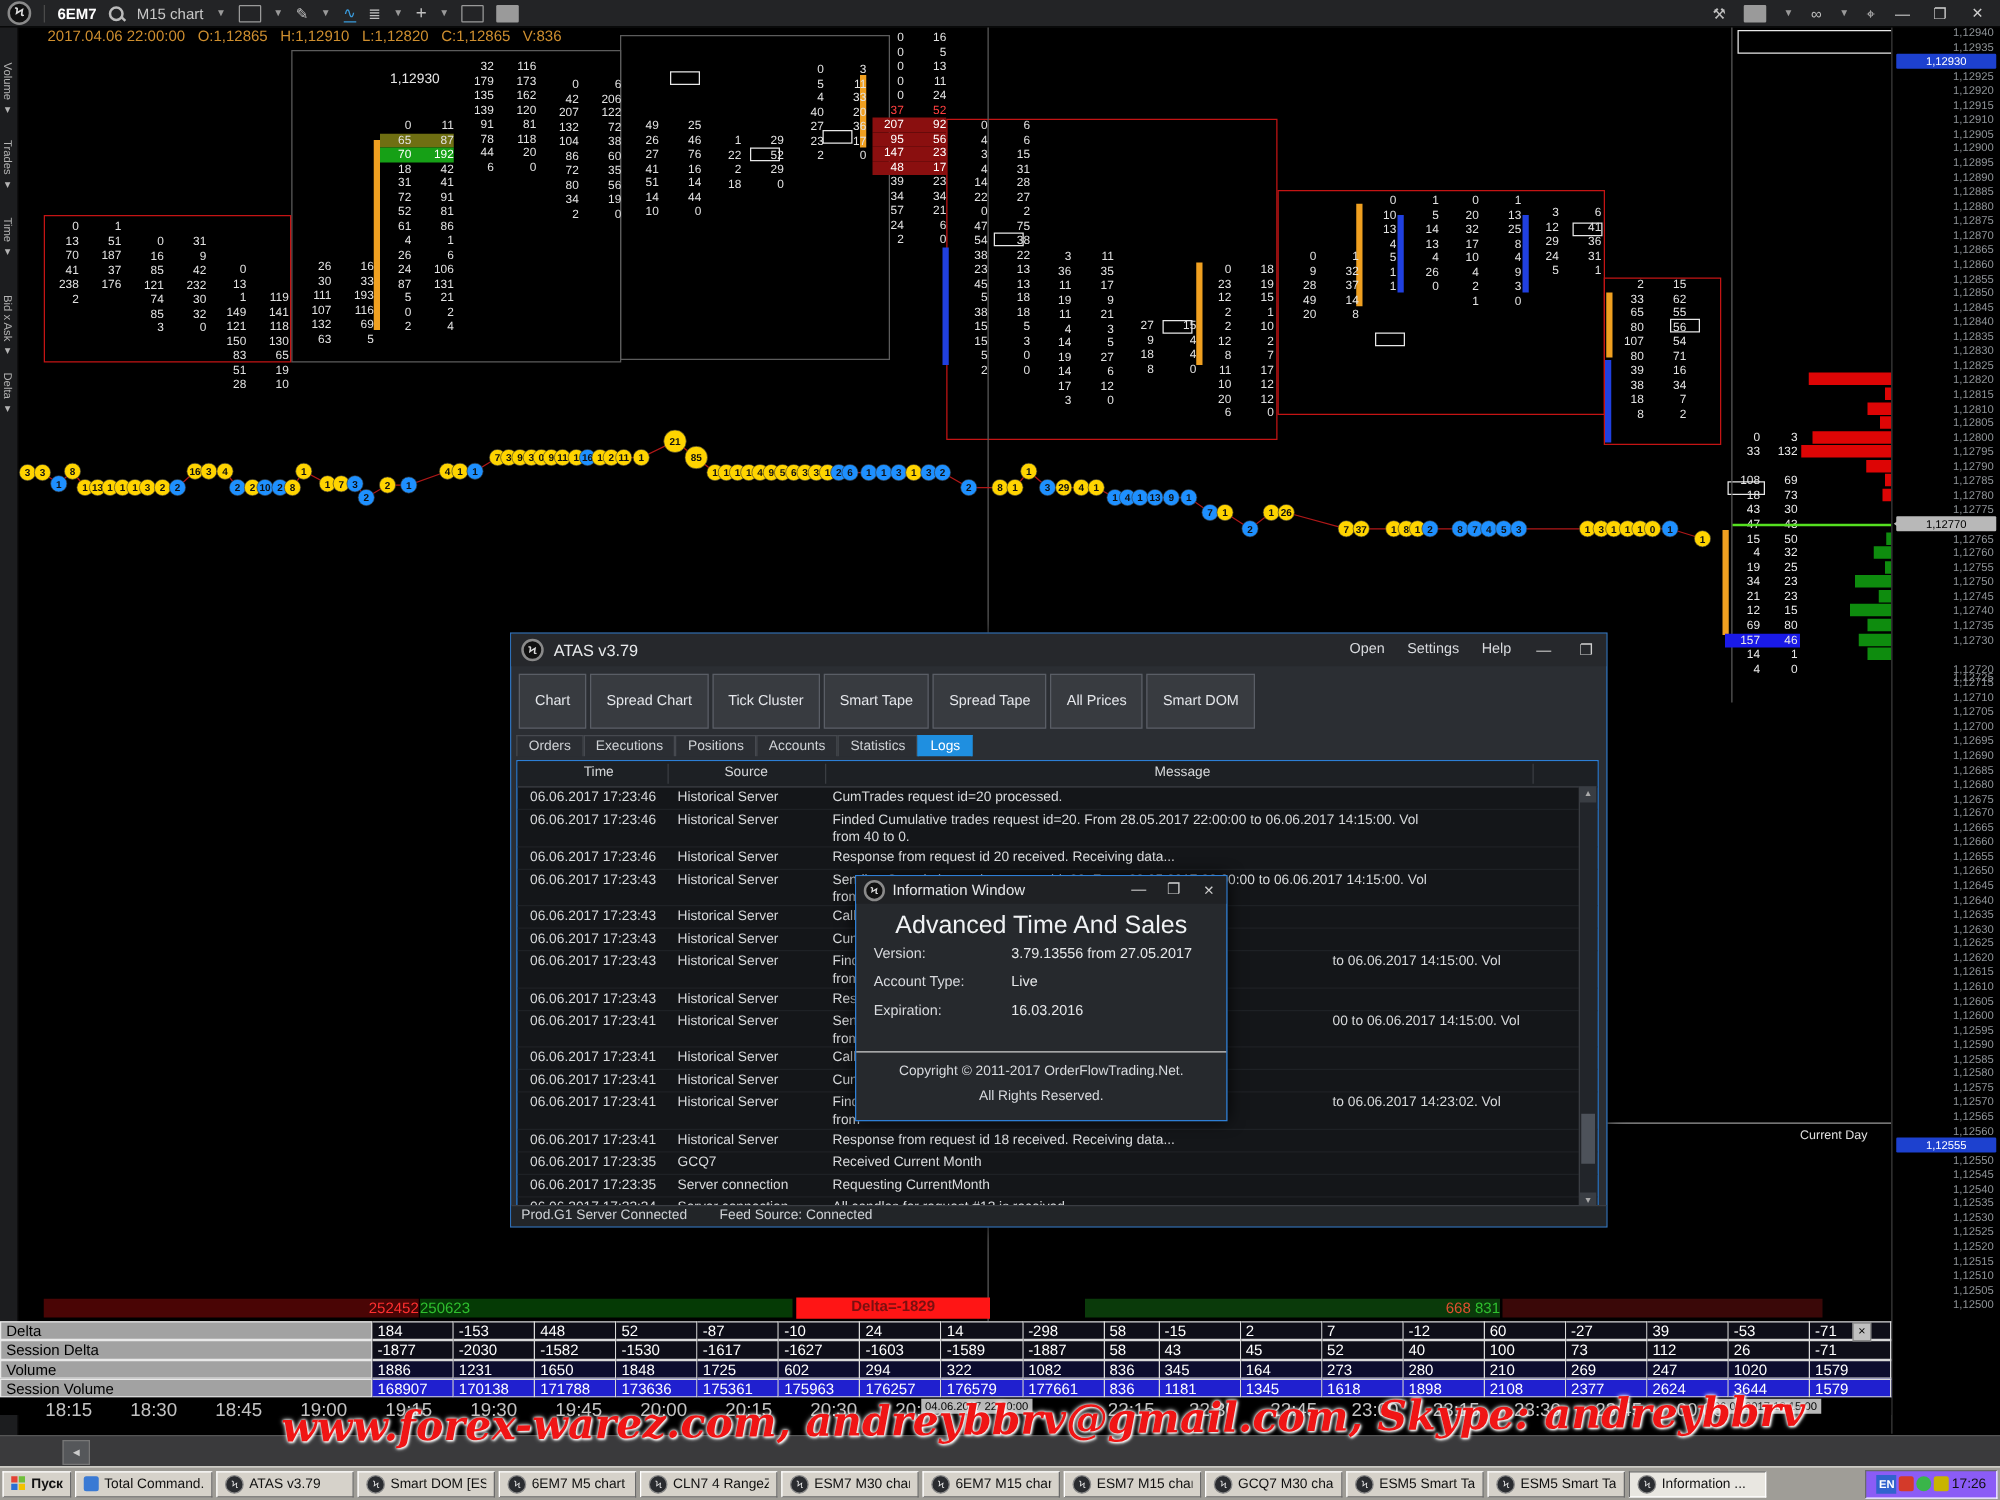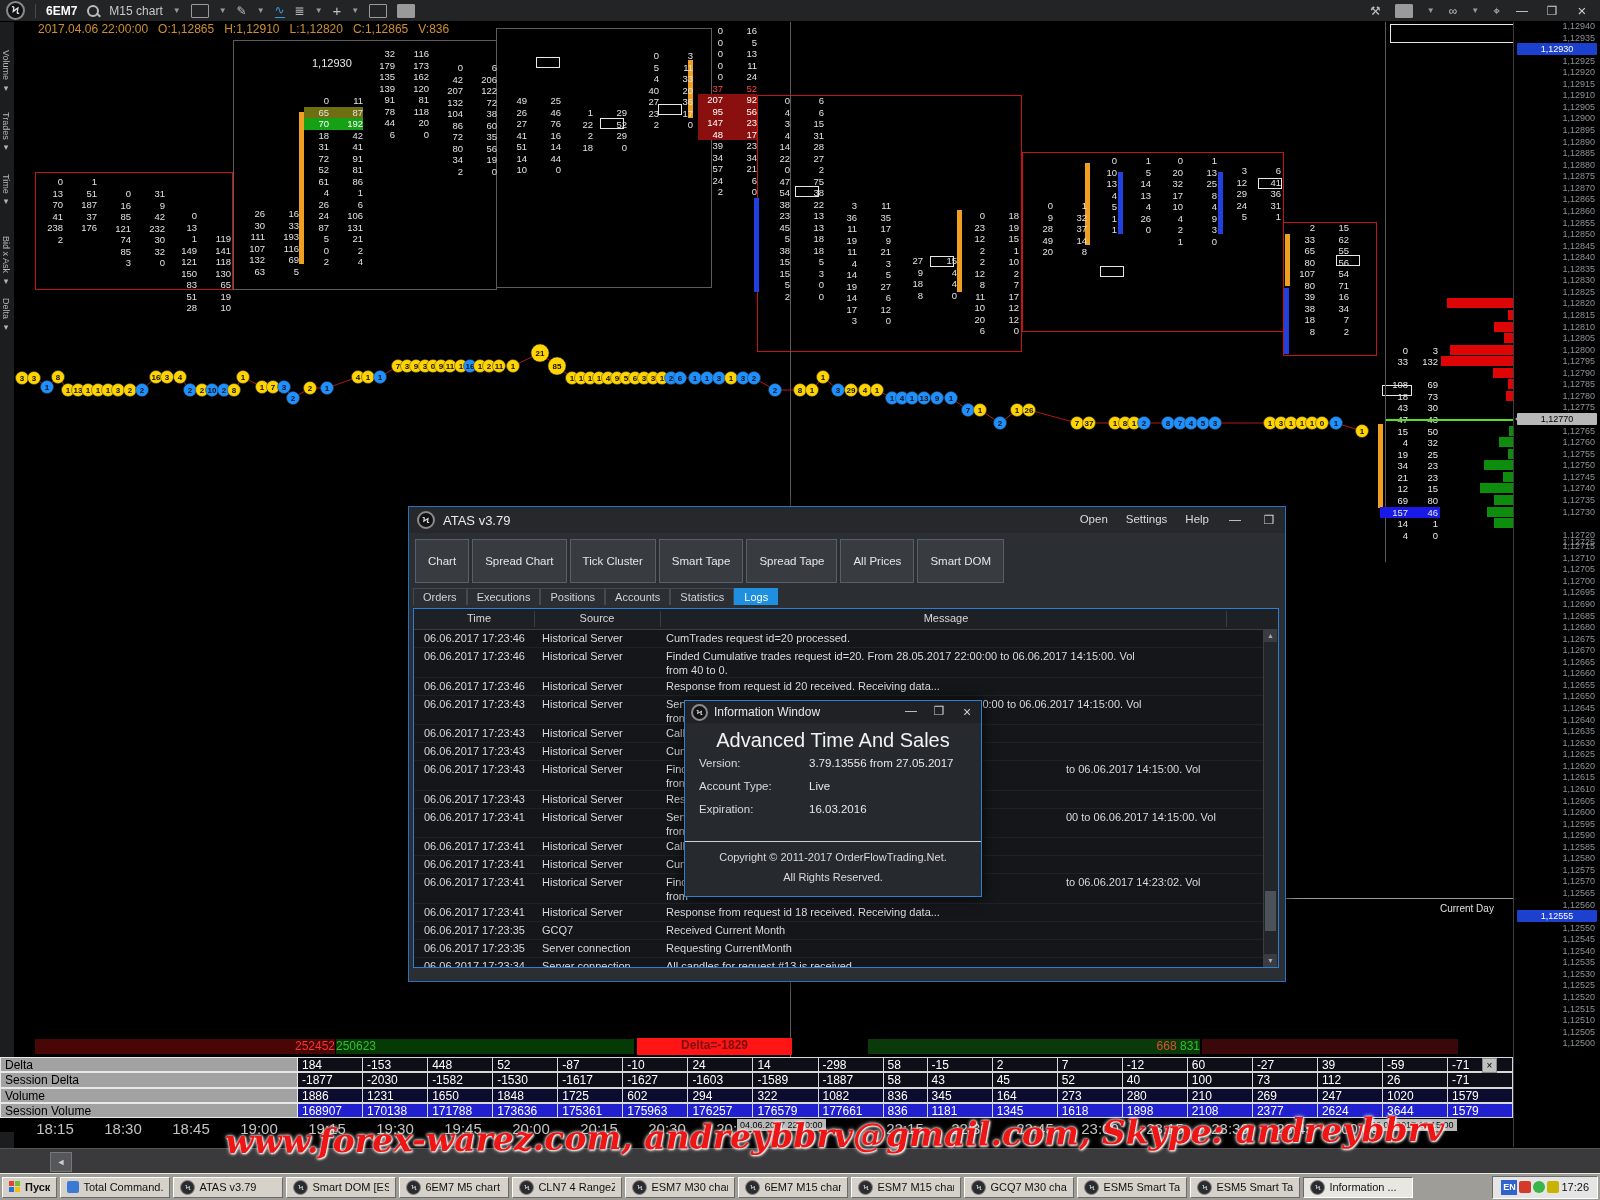--- a/index.html
+++ b/index.html
@@ -118,21 +118,21 @@
     display:flex;align-items:center;padding:2px 2px;box-sizing:border-box;gap:3px;z-index:70;}
   .tk-btn{height:21px;background:#d6d2ca;border:1px solid;border-color:#fff #6a6a6a #6a6a6a #fff;
     font-size:11px;color:#111;display:flex;align-items:center;gap:4px;padding:0 6px;box-sizing:border-box;
     overflow:hidden;white-space:nowrap;}
   .tk-btn.active{background:#e9e7e1;border-color:#6a6a6a #fff #fff #6a6a6a;}
   .tk-start{font-weight:bold;}
   .flag{display:inline-block;width:12px;height:12px;}
   .flag i{display:block;float:left;width:5px;height:5px;margin:0 1px 1px 0;}
   .mini-logo{width:13px;height:13px;border-radius:50%;background:#2a2c30;border:1px solid #888;color:#eee;
     font-size:8px;line-height:13px;text-align:center;flex:0 0 13px;}
-  #tray{margin-left:auto;height:21px;background:#e5e5e5;border:1px solid;border-color:#6a6a6a #fff #fff #6a6a6a;
+  #tray{margin-left:auto;height:21px;background:#8b5cf6;border:1px solid;border-color:#6a6a6a #fff #fff #6a6a6a;
     display:flex;align-items:center;gap:2px;padding:0 8px;font-size:11px;color:#111;}
   .tray-ico{width:12px;height:12px;border-radius:2px;}
   #enbox{width:16px;height:15px;background:#3163ce;color:#fff;font-size:9px;font-weight:bold;text-align:center;line-height:15px;}
   .chart-lbl{position:absolute;font-size:10px;color:#e8e8e8;}
 </style>
 </head>
 <body>
 
 <div id="screen">
 
@@ -1340,21 +1340,21 @@
         <div class="bt-cell bg-delta">14</div>
         <div class="bt-cell bg-delta">-298</div>
         <div class="bt-cell bg-delta bt-narrow">58</div>
         <div class="bt-cell bg-delta">-15</div>
         <div class="bt-cell bg-delta">2</div>
         <div class="bt-cell bg-delta">7</div>
         <div class="bt-cell bg-delta">-12</div>
         <div class="bt-cell bg-delta">60</div>
         <div class="bt-cell bg-delta">-27</div>
         <div class="bt-cell bg-delta">39</div>
-        <div class="bt-cell bg-delta">-59</div>
+        <div class="bt-cell bg-delta">-53</div>
         <div class="bt-cell bg-delta">-71</div>
       </div>
       <div class="bt-row">
         <div class="bt-label">Session Delta</div>
         <div class="bt-cell bg-delta">-1877</div>
         <div class="bt-cell bg-delta">-2030</div>
         <div class="bt-cell bg-delta">-1582</div>
         <div class="bt-cell bg-delta">-1530</div>
         <div class="bt-cell bg-delta">-1617</div>
         <div class="bt-cell bg-delta">-1627</div>
@@ -1572,20 +1572,24 @@
             <span class="lr-src">Server connection</span>
             <span class="lr-msg">All candles for request #13 is received</span>
           </div>
         </div>
       <div id="log-scroll">
         <div class="ls-arrow" style="top:0;">▲</div>
         <div id="ls-thumb" style="top:262px;"></div>
         <div class="ls-arrow" style="bottom:0;">▼</div>
       </div>
     </div>
+    <div id="awin-status">
+      <span>Prod.G1 Server Connected</span>
+      <span>Feed Source: Connected</span>
+    </div>
   </div>
 
   <div id="iwin">
     <div id="iwin-title">
       <span class="logo-dot" style="width:13px;height:13px;line-height:13px;font-size:8px;">Ϟ</span>
       <span>Information Window</span>
       <span class="win-menu" style="gap:12px;">
         <span class="win-ctl">—</span>
         <span class="win-ctl">❐</span>
         <span class="win-ctl" style="font-size:14px;">×</span>

